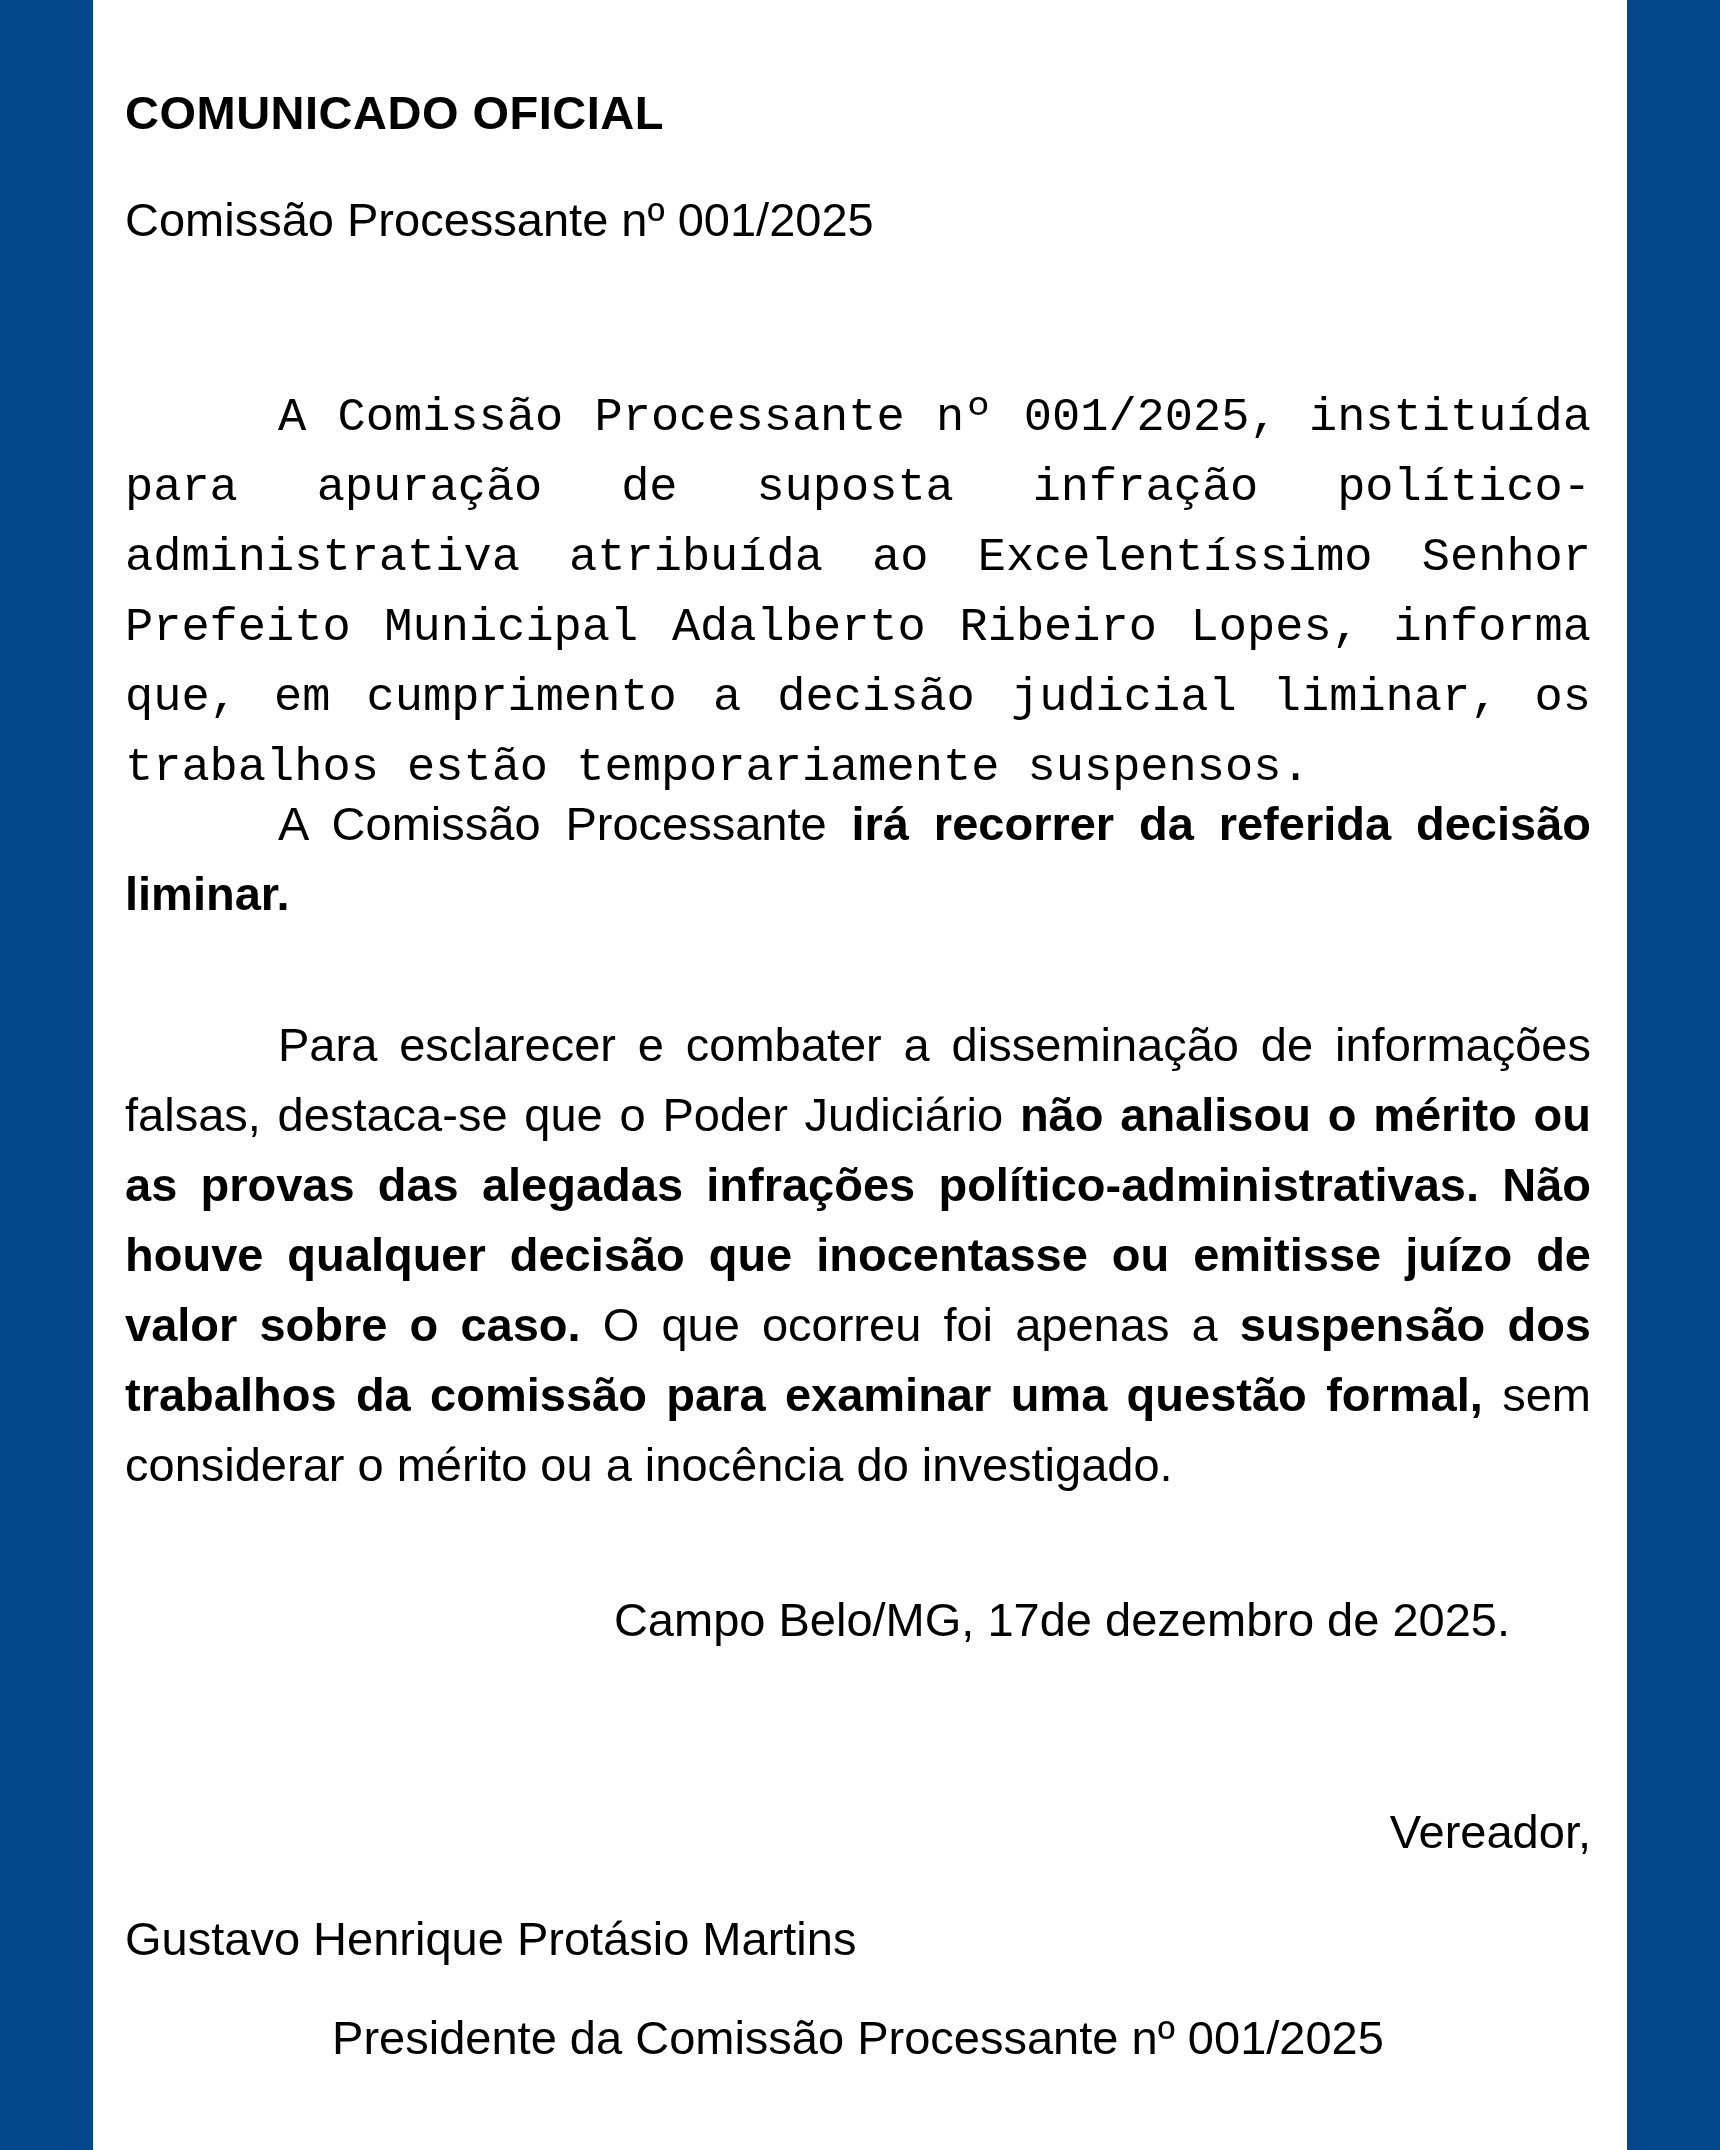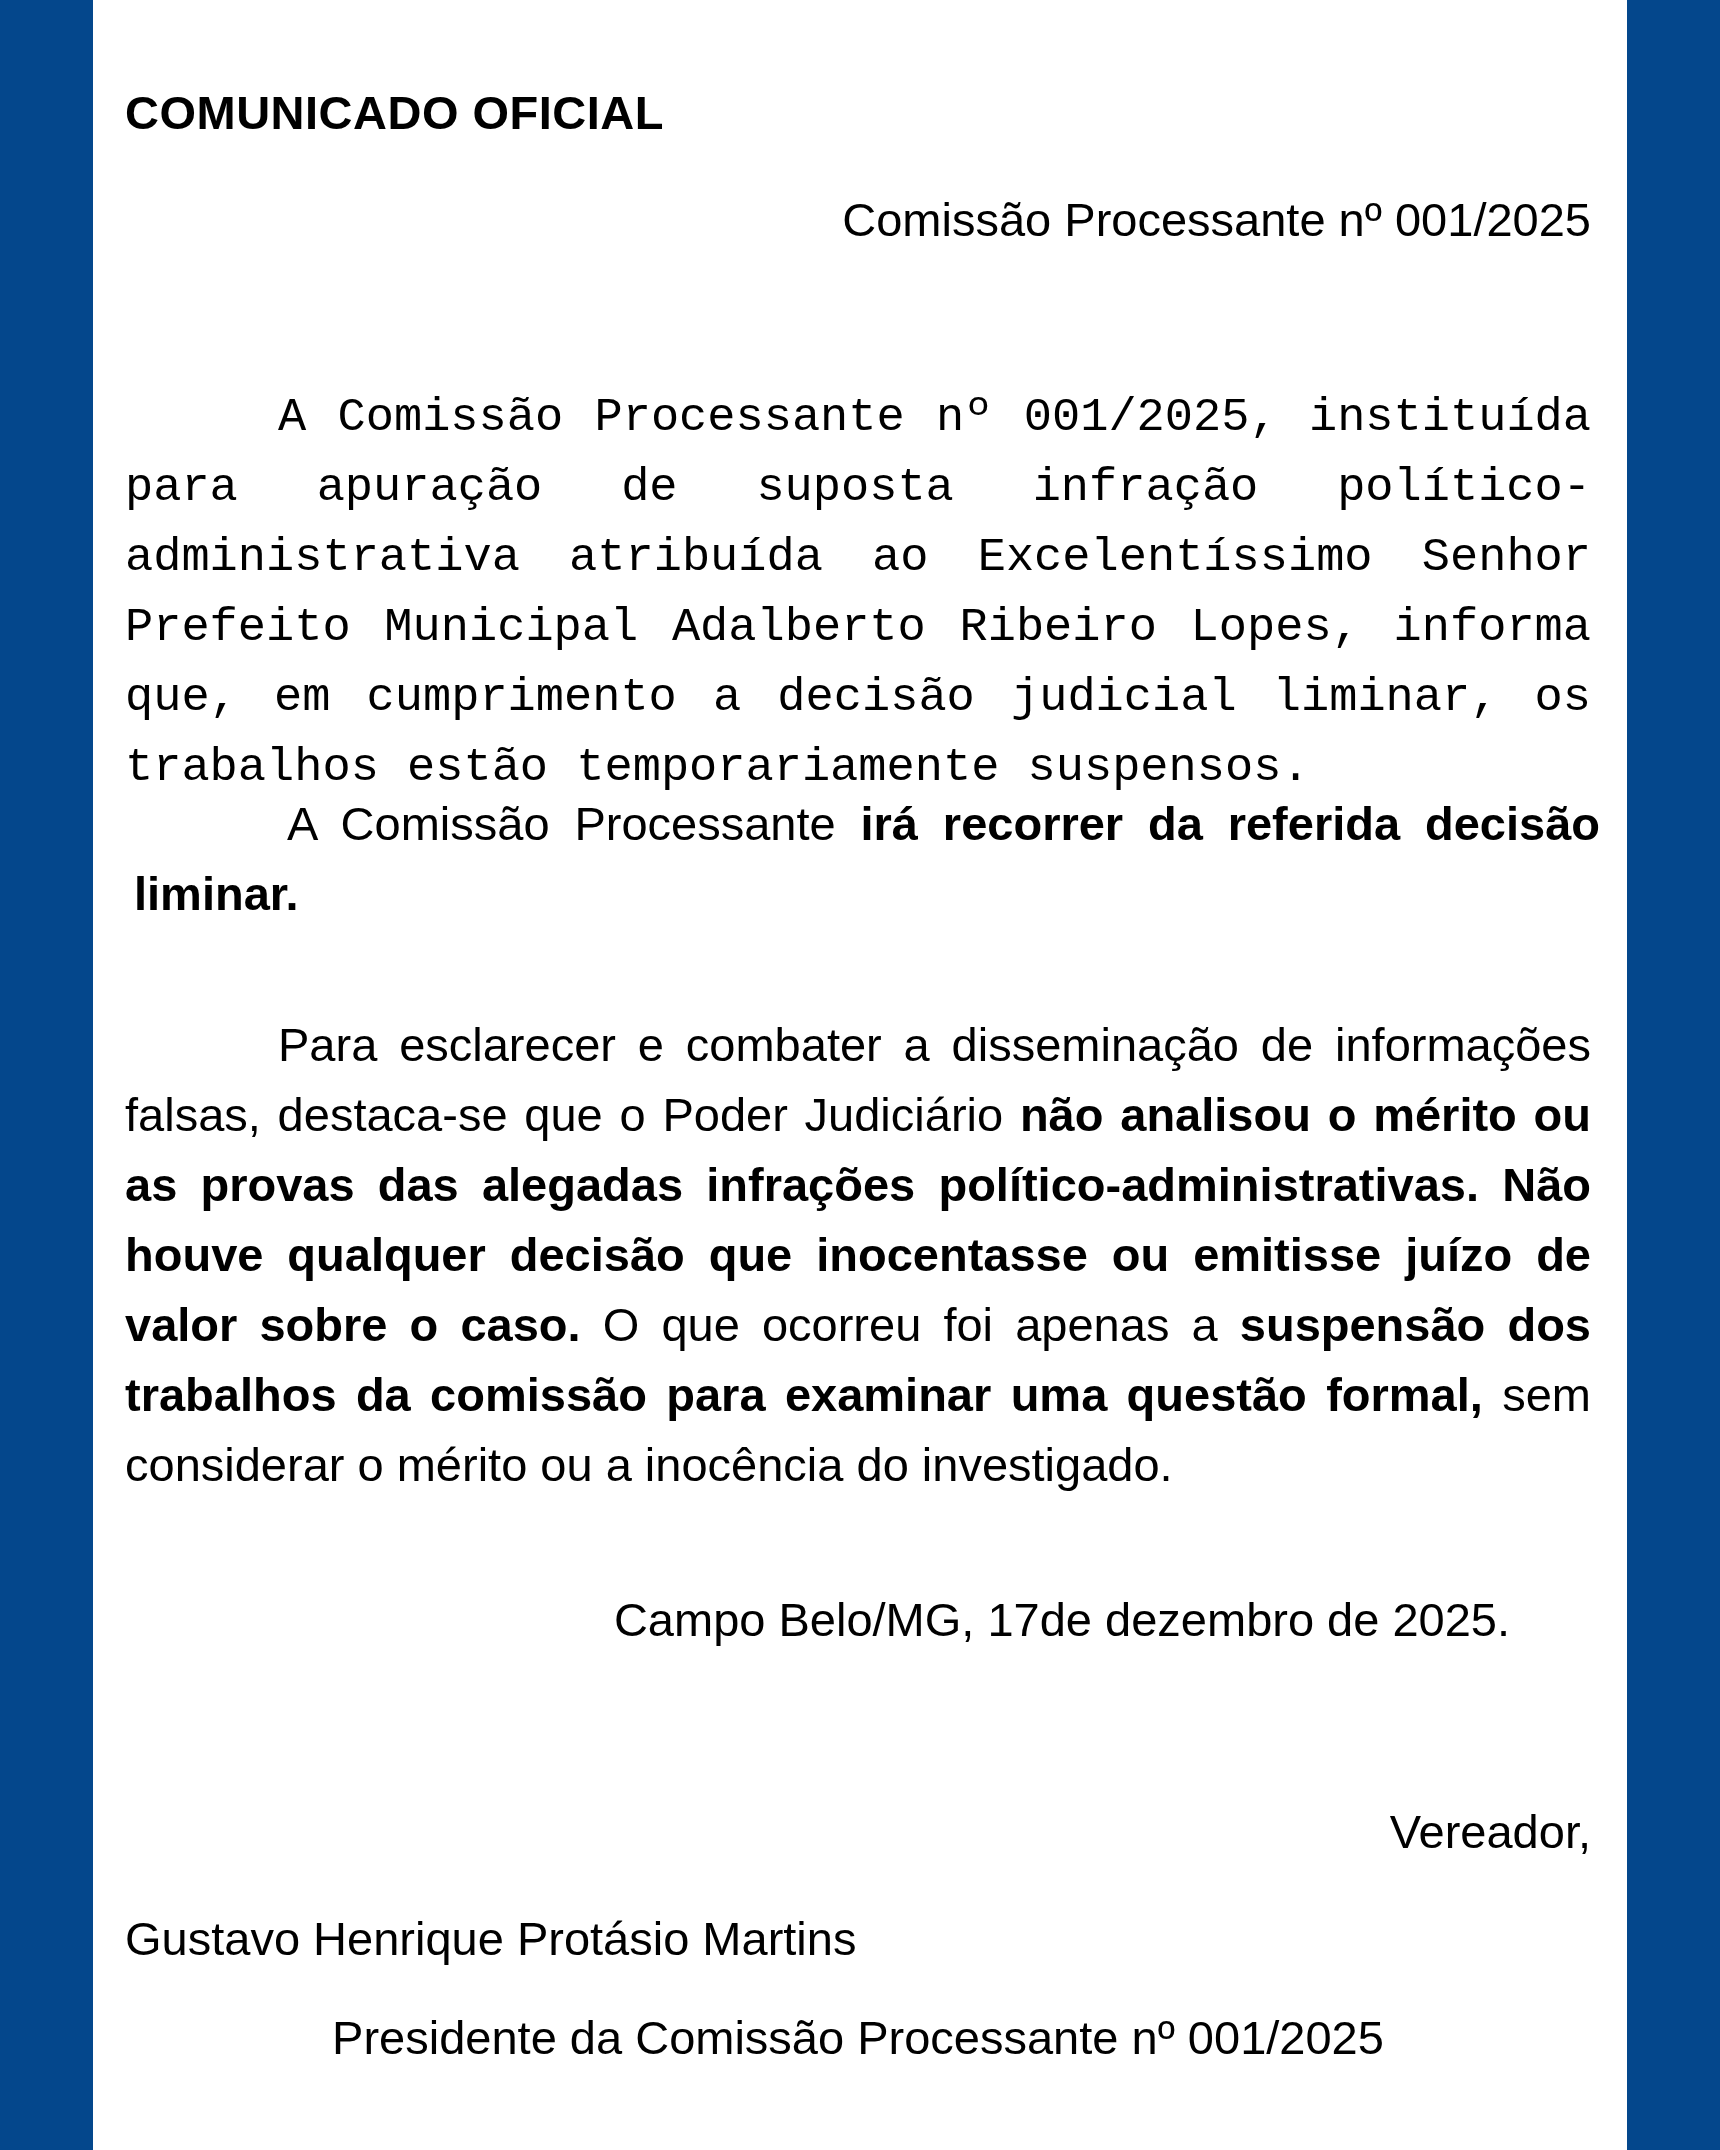--- a/index.html
+++ b/index.html
@@ -35,28 +35,28 @@
     line-height: 70px;
     white-space: pre-wrap;
   }
   .doc-title {
     top: 78px;
     font-weight: bold;
     letter-spacing: 0.5px;
   }
   .doc-subtitle {
     top: 185px;
-    text-align: right;
+    text-align: left;
   }
   .para {
     text-align: justify;
     text-indent: 153px;
   }
   .para-1 { top: 383px; font-family: Liberation Mono, monospace; }
-  .para-2 { top: 789px; margin-left: 9px; }
+  .para-2 { top: 789px; }
   .para-3 { top: 1010px; }
   .dateline {
     top: 1585px;
     left: 329px;           
     text-align: center;
   }
   .sig-role  { top: 1797px; text-align: right; }
   .sig-name  { top: 1904px; text-align: left; }
   .sig-title { top: 2003px; text-align: center; }
   .bold { font-weight: bold; }

